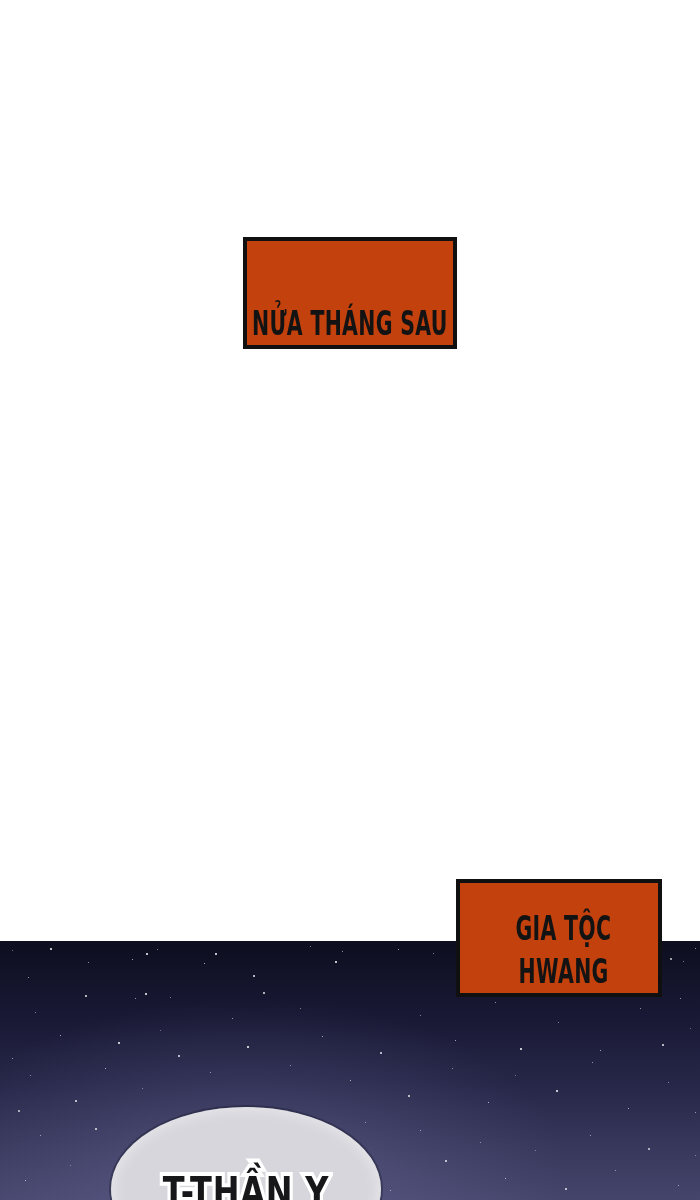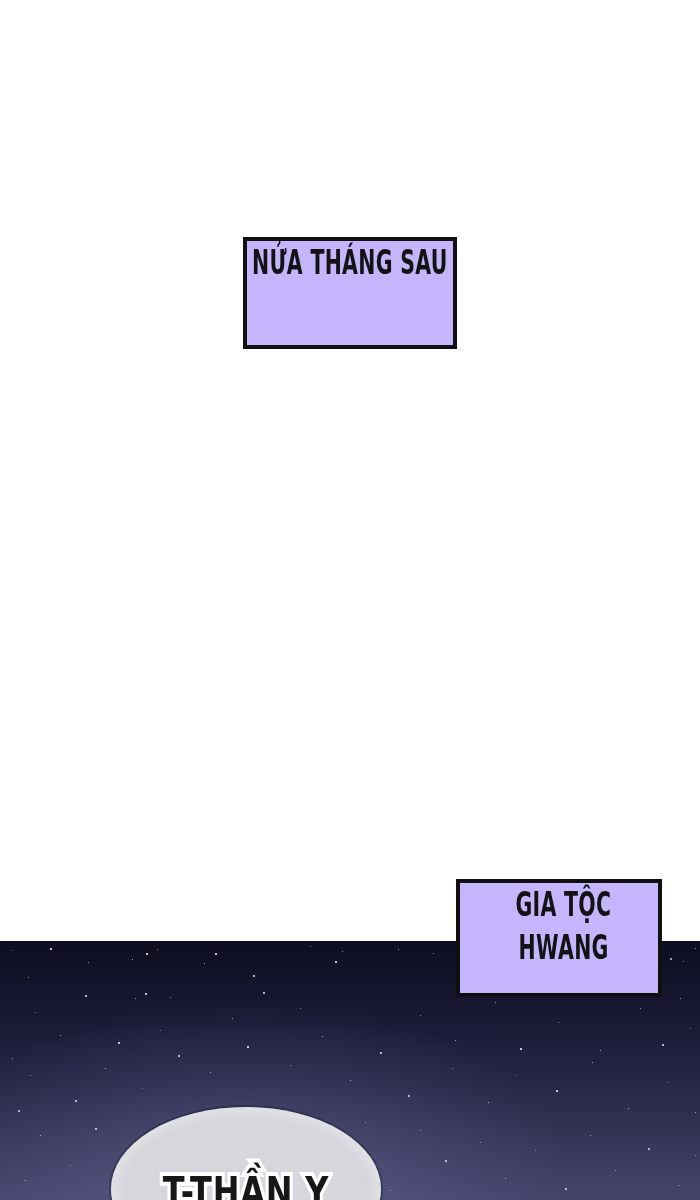--- a/index.html
+++ b/index.html
@@ -45,22 +45,22 @@
   }
   .bubble-text .outline {
     position: absolute; left: 0; top: 0;
     -webkit-text-stroke: 8px #ffffff; color: #ffffff;
   }
   .bubble-text .fill { position: relative; color: #17171a; }
 
   
   .caption-box {
     position: absolute; box-sizing: border-box;
-    background: #c4b5fd; border: 4px solid #101010;
-    display: flex; flex-direction: column; align-items: center; justify-content: flex-start;
+    background: #c2410c; border: 4px solid #101010;
+    display: flex; flex-direction: column; align-items: center; justify-content: flex-end;
     z-index: 10;
   }
   .box-time-skip { left: 243px; top: 237px; width: 214px; height: 112px; }
   .box-location  { left: 456px; top: 879px; width: 206px; height: 118px; }
   .caption-line {
     display: inline-block; transform: scaleX(0.62);
     font-weight: bold; font-size: 33px; line-height: 43px;
     color: #131313; white-space: nowrap; letter-spacing: 0.5px;
   }
 </style>

